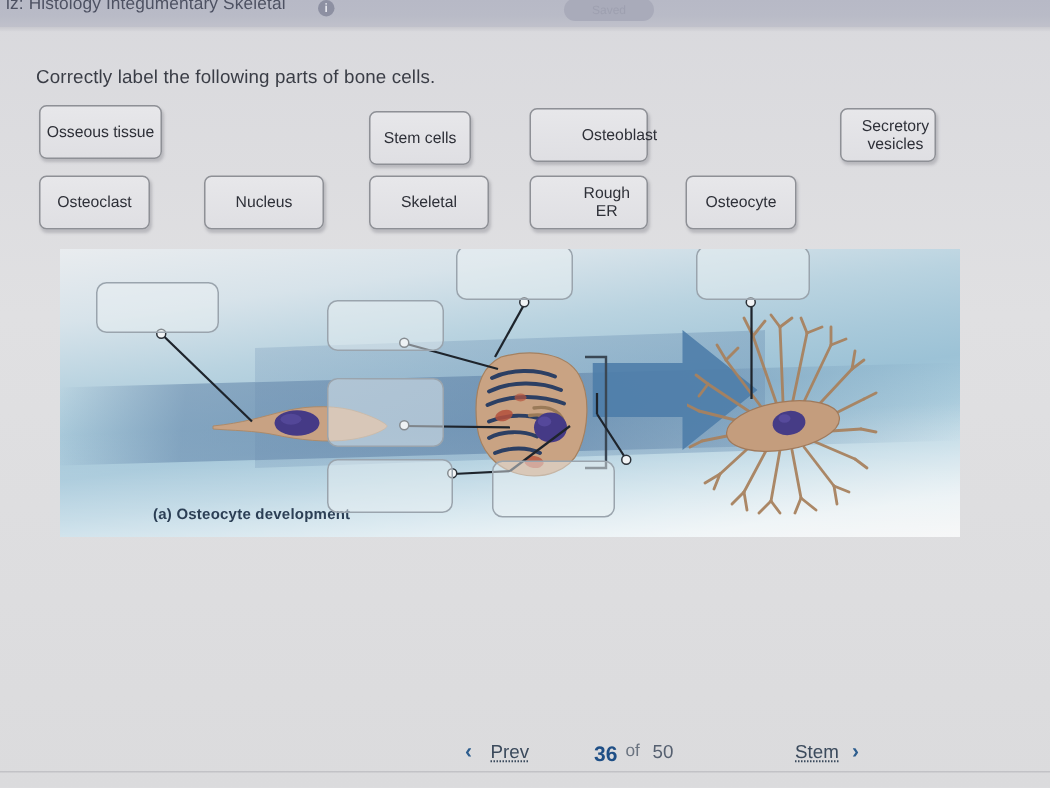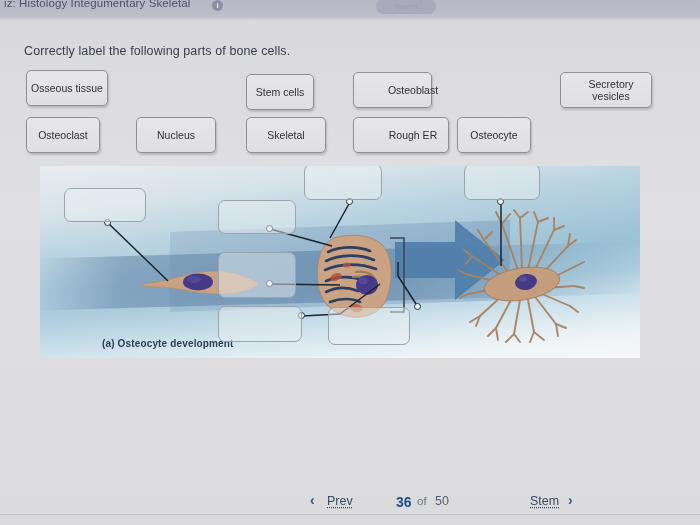--- a/index.html
+++ b/index.html
@@ -167,27 +167,27 @@
   </div>
   <div id="topbar-underline"></div>
 
   <div id="prompt">Correctly label the following parts of bone cells.</div>
 
   <div id="bank">
     <div class="bank-row">
       <div class="tile" style="left:0px;   top:0px; width:82px;">Osseous tissue</div>
       <div class="tile" style="left:220px; top:4px; width:68px;">Stem cells</div>
       <div class="tile" style="left:327px; top:2px; width:79px;padding-left:45px;">Osteoblast</div>
-      <div class="tile" style="left:534px; top:2px; width:92px;padding-left:14px;">Secretory vesicles</div>
+      <div class="tile" style="left:534px; top:2px; width:64px;padding-left:14px;">Secretory vesicles</div>
     </div>
     <div class="bank-row">
       <div class="tile" style="left:0px;   top:0px; width:74px;">Osteoclast</div>
       <div class="tile" style="left:110px; top:0px; width:80px;">Nucleus</div>
       <div class="tile" style="left:220px; top:0px; width:80px;">Skeletal</div>
-      <div class="tile" style="left:327px; top:0px; width:96px;padding-left:28px;">Rough ER</div>
+      <div class="tile" style="left:327px; top:0px; width:79px;padding-left:28px;">Rough ER</div>
       <div class="tile" style="left:431px; top:0px; width:74px;">Osteocyte</div>
     </div>
   </div>
 
   <div id="figure">
     <div id="fig-bg"></div>
     <div id="fig-band2"></div>
     <div id="fig-band"></div>
 
     <svg id="arrow" viewBox="0 0 110 92">

